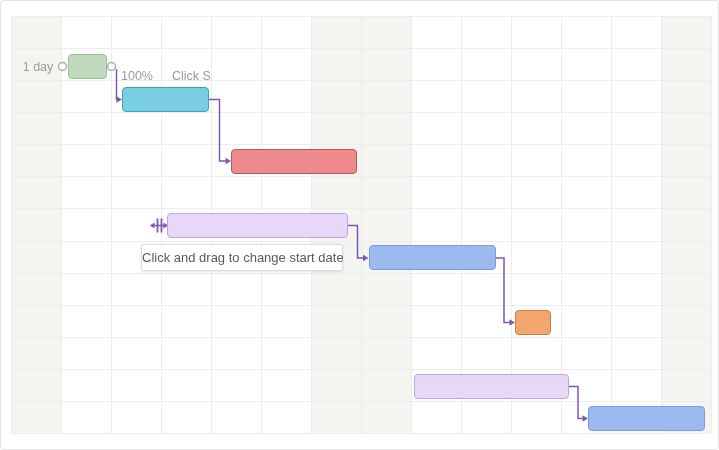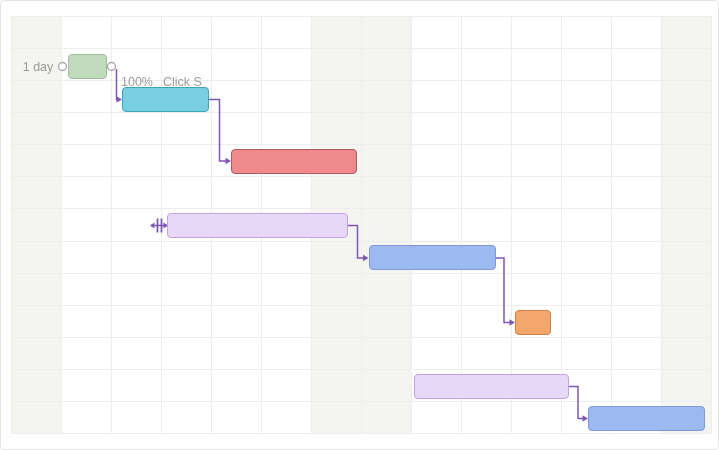--- a/index.html
+++ b/index.html
@@ -8,21 +8,21 @@
     background:#ffffff;border:1px solid #e4e4e4;border-radius:4px;overflow:hidden;
     font-family:"Liberation Sans","DejaVu Sans",sans-serif;
   }
   .weekend-col{position:absolute;z-index:0;}
   .grid-vline{position:absolute;width:1px;z-index:1;}
   .grid-hline{position:absolute;height:1px;z-index:1;}
   #links-layer{position:absolute;left:0;top:0;z-index:2;pointer-events:none;}
   .task-bar{position:absolute;z-index:3;border-radius:4px;box-sizing:border-box;border:1px solid;}
   .side-label{position:absolute;z-index:4;font-size:12.5px;color:#9b9b9b;line-height:14px;white-space:nowrap;}
   #duration-label{left:18px;top:59px;width:38px;text-align:center;}
-  #task-meta{left:120px;top:74px;display:flex;gap:10px;}
+  #task-meta{left:120px;top:68px;display:flex;gap:19px;}
   #start-date-tooltip{
     position:absolute;z-index:5;left:140px;top:243px;width:200px;height:25px;
     background:#ffffff;border:1px solid #dcdcdc;border-radius:3px;
     box-shadow:0 1px 3px rgba(0,0,0,0.10);
     font-size:13px;color:#5a5a5a;text-align:center;line-height:25px;white-space:nowrap;
   }
 </style>
 </head>
 <body>
 
@@ -94,13 +94,14 @@
       <div class="task-bar" style="left: 587px; top: 405px; width: 117px; height: 25px; background: rgb(156, 185, 240); border-color: rgb(127, 153, 218);"></div>
     </div>
 
   <div class="side-label" id="duration-label">1 day</div>
 
   <div class="side-label" id="task-meta">
     <span>100%</span>
     <span>Click S</span>
   </div>
 
+  <div id="start-date-tooltip">Click and drag to change start date</div>
 </div>
 
 </body></html>

